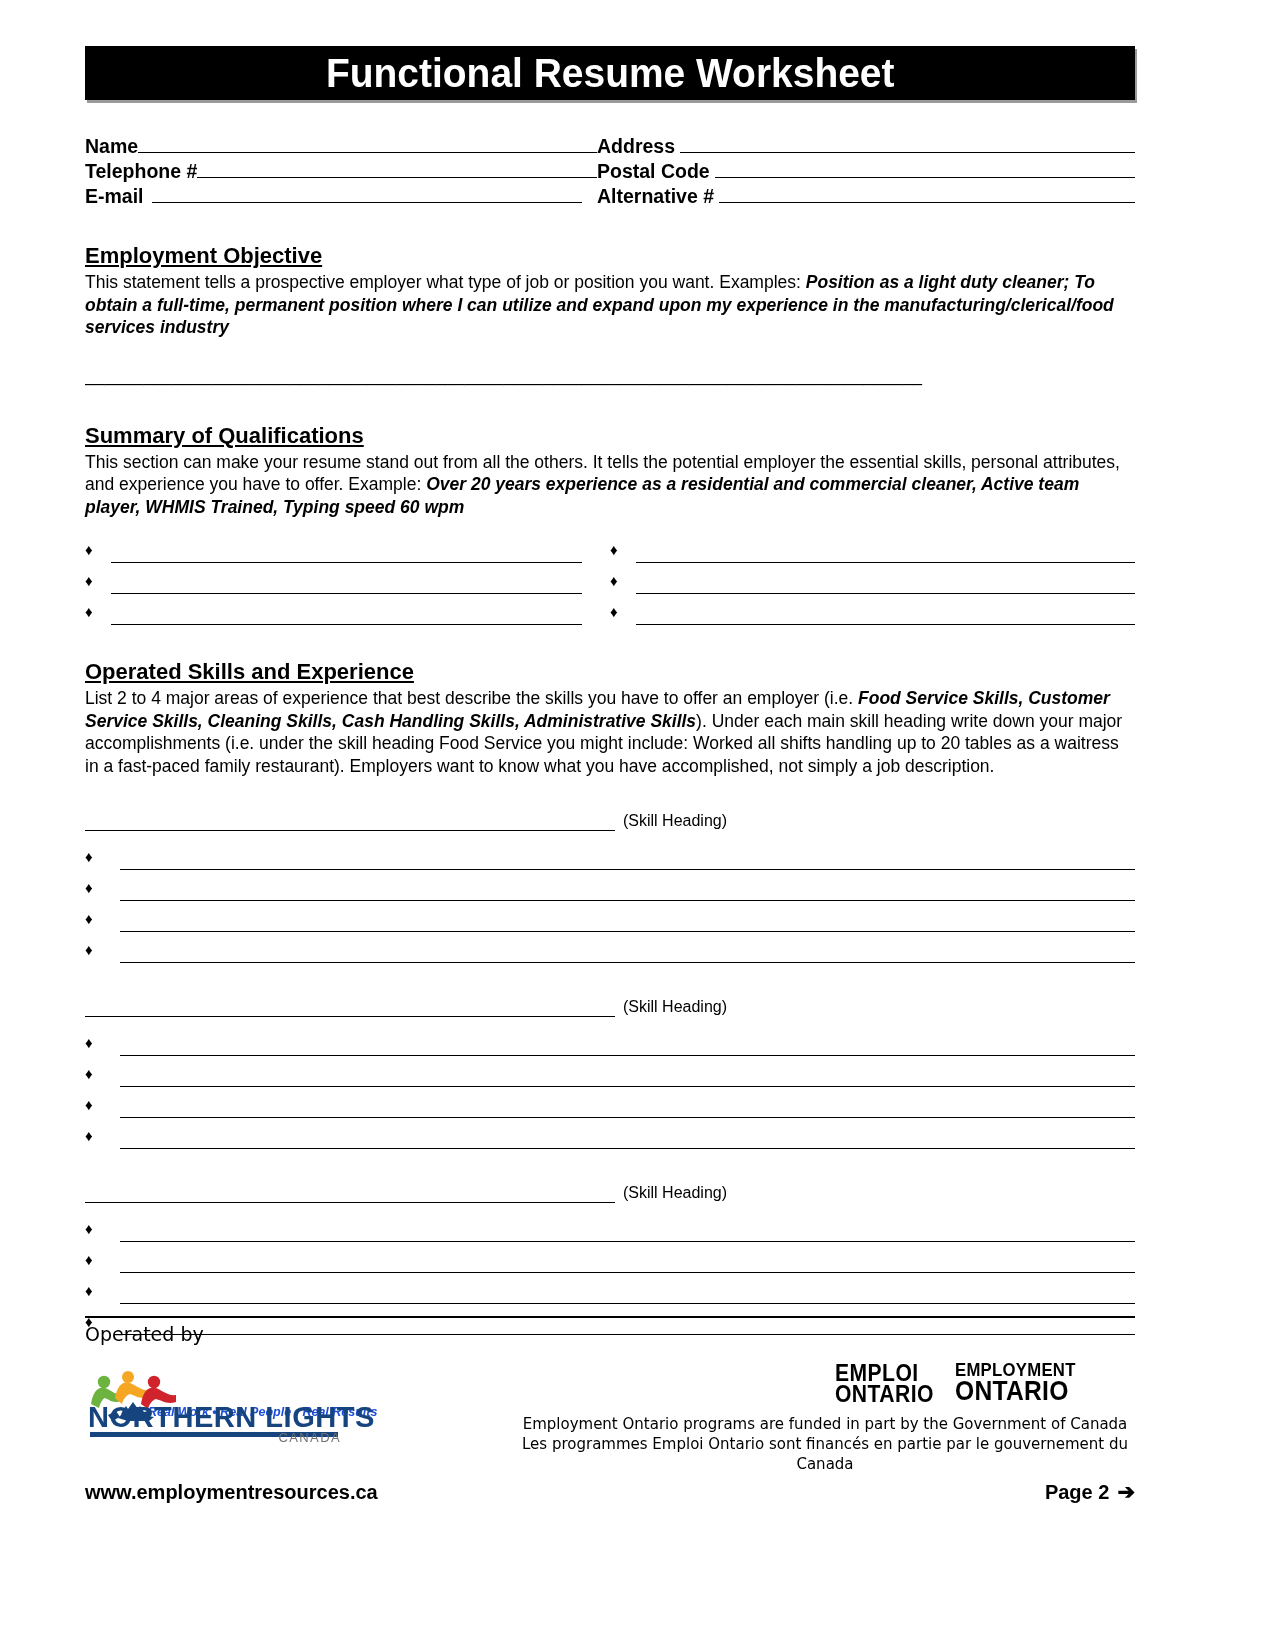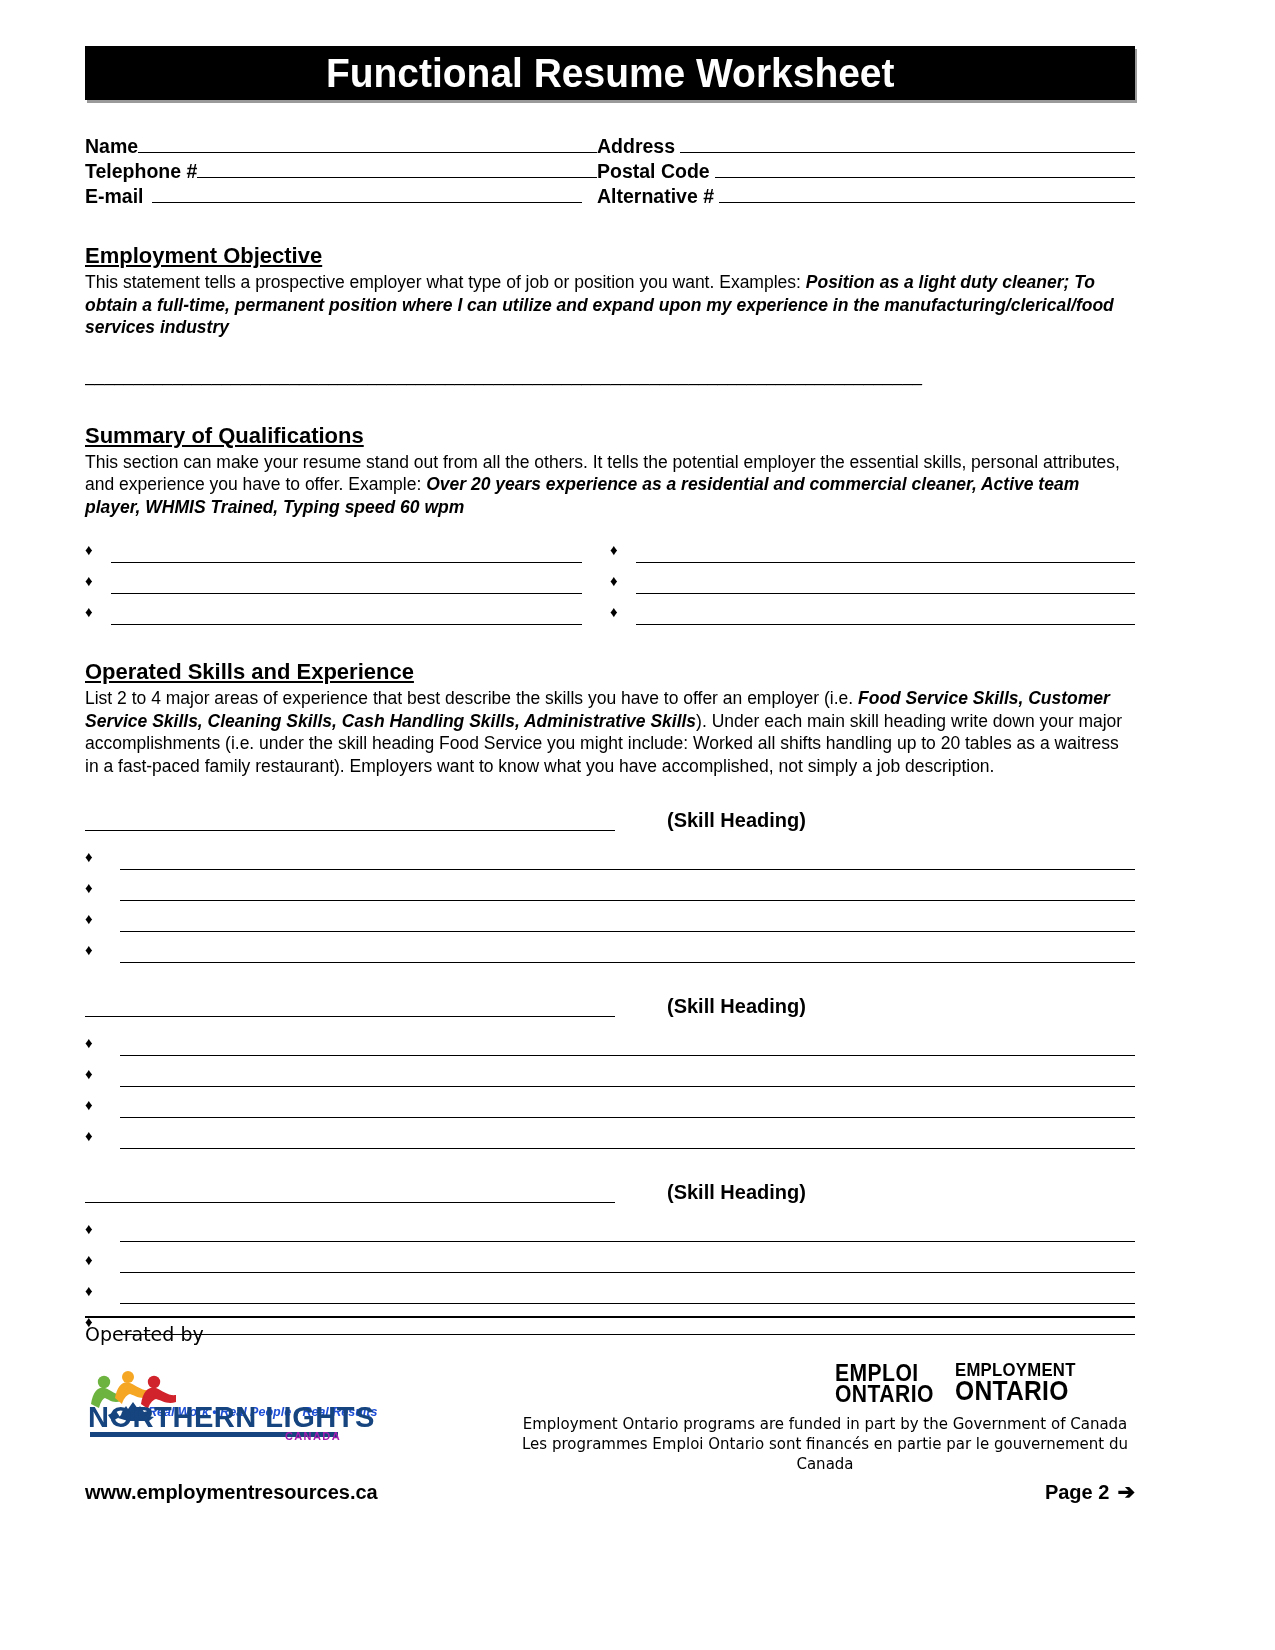--- a/index.html
+++ b/index.html
@@ -141,25 +141,24 @@
     align-items: flex-end;
     height: 28px;
   }
   .skill-head-line {
     width: 530px;
     flex: none;
     border-bottom: 1.5px solid #000;
     height: 22px;
   }
   .skill-head-label {
-    font-size: 20px;
-    font-weight: bold;
+    font-size: 16px;
+    font-weight: normal;
     padding-left: 8px;
     line-height: 21px;
-    margin-left: 44px;
   }
   .skill-rows { margin-top: 8px; }
   .sk-row {
     display: flex;
     align-items: flex-end;
     height: 31px;
   }
   .sk-dia {
     width: 35px;
     flex: none;
@@ -233,23 +232,23 @@
     left: 2px;
     top: 64px;
     width: 248px;
     height: 5px;
     background: #15447e;
   }
   .nl-canada {
     position: absolute;
     right: 12px;
     top: 62px;
-    font-size: 11px;
-    font-weight: bold;
-    color: #a21caf;
+    font-size: 13px;
+    font-weight: normal;
+    color: #737373;
     letter-spacing: 1.4px;
   }
 
   
   .eo-logos {
     position: absolute;
     right: 0;
     top: 16px;
     text-align: left;
     width: 300px;

